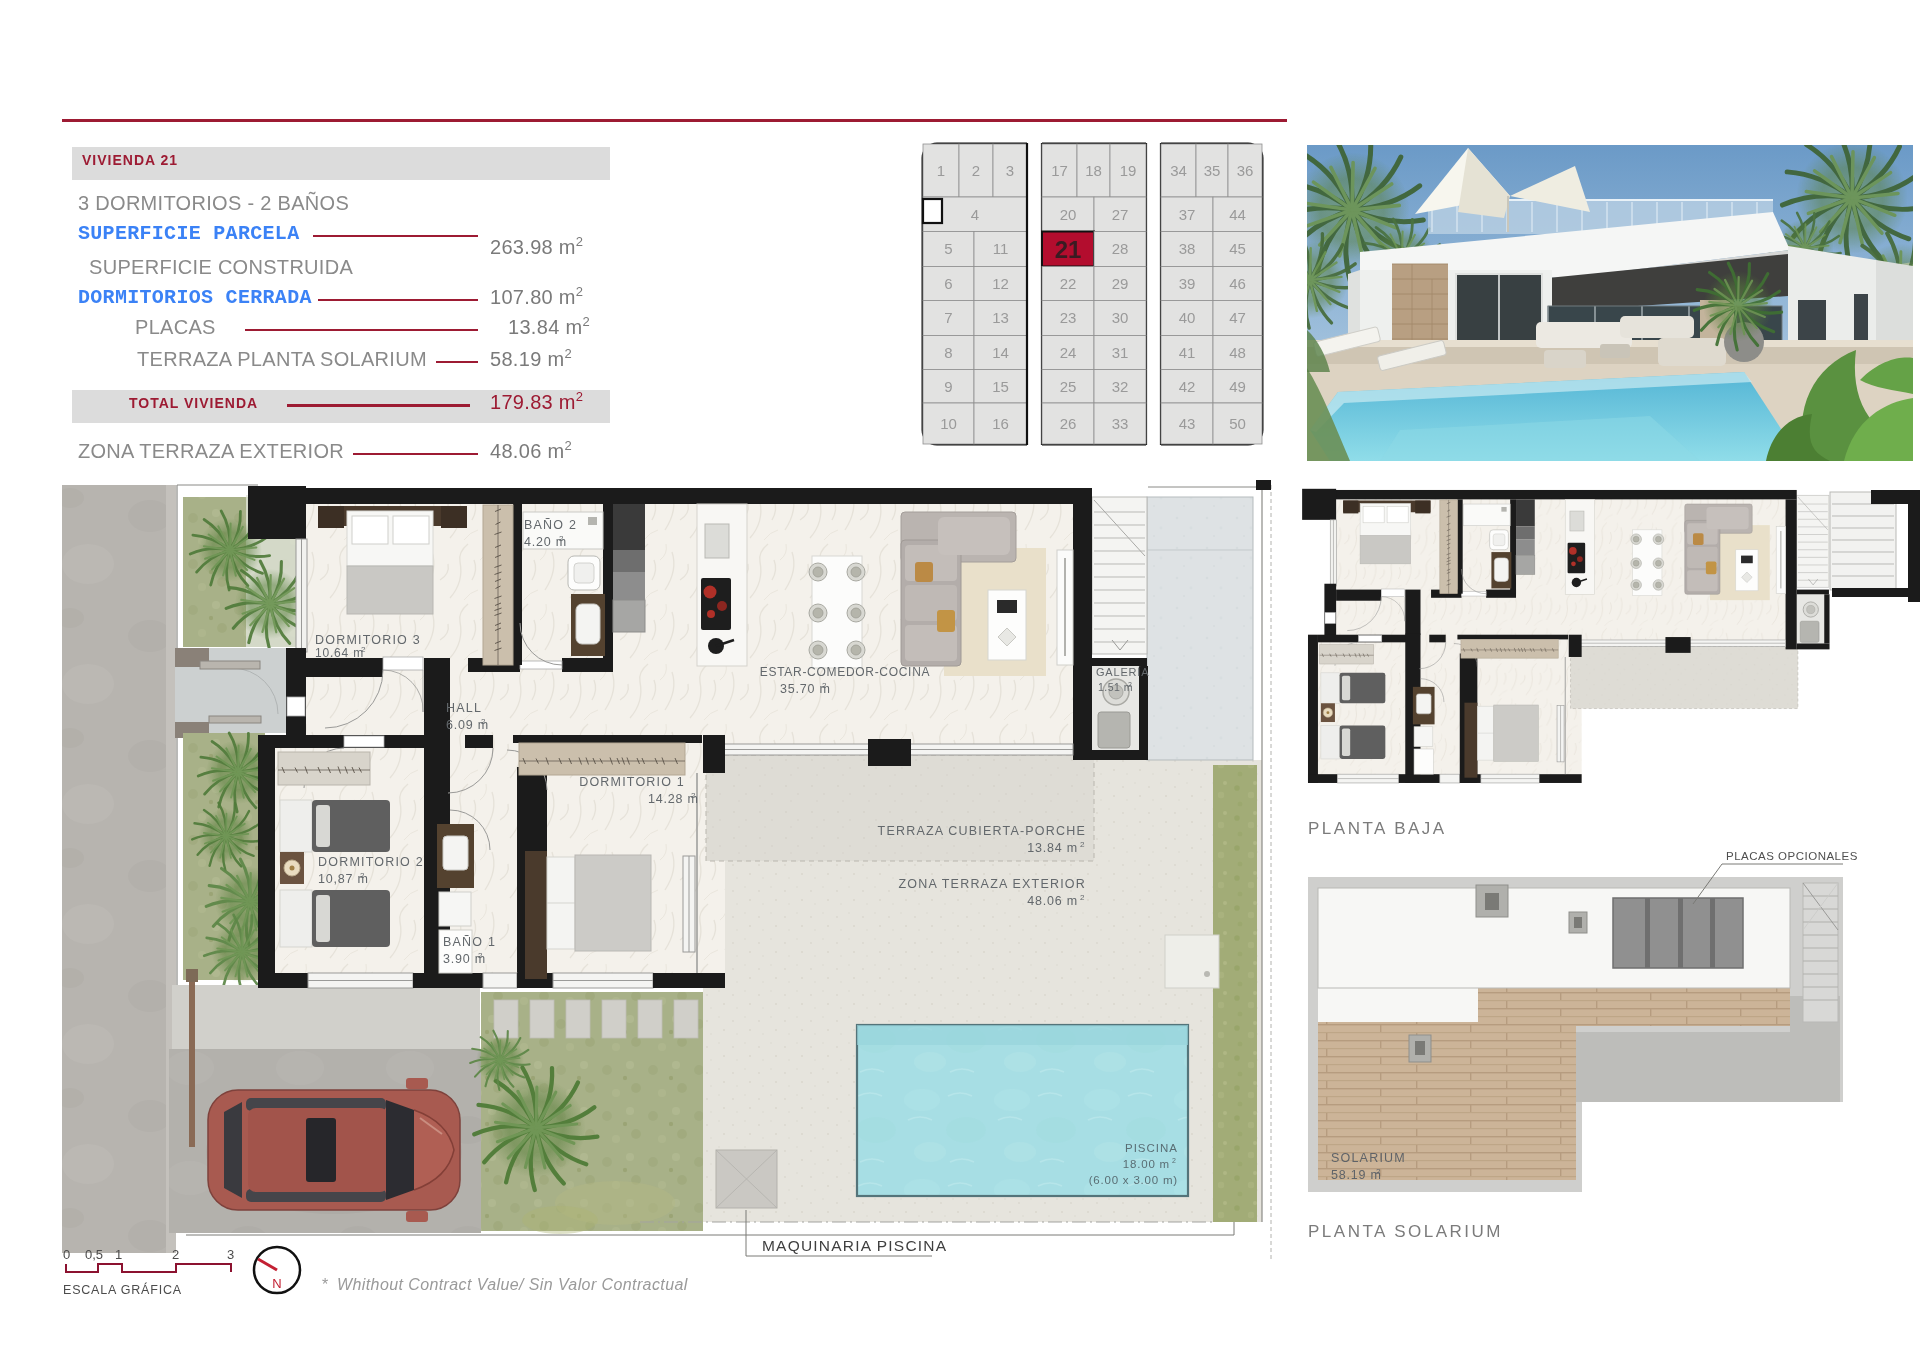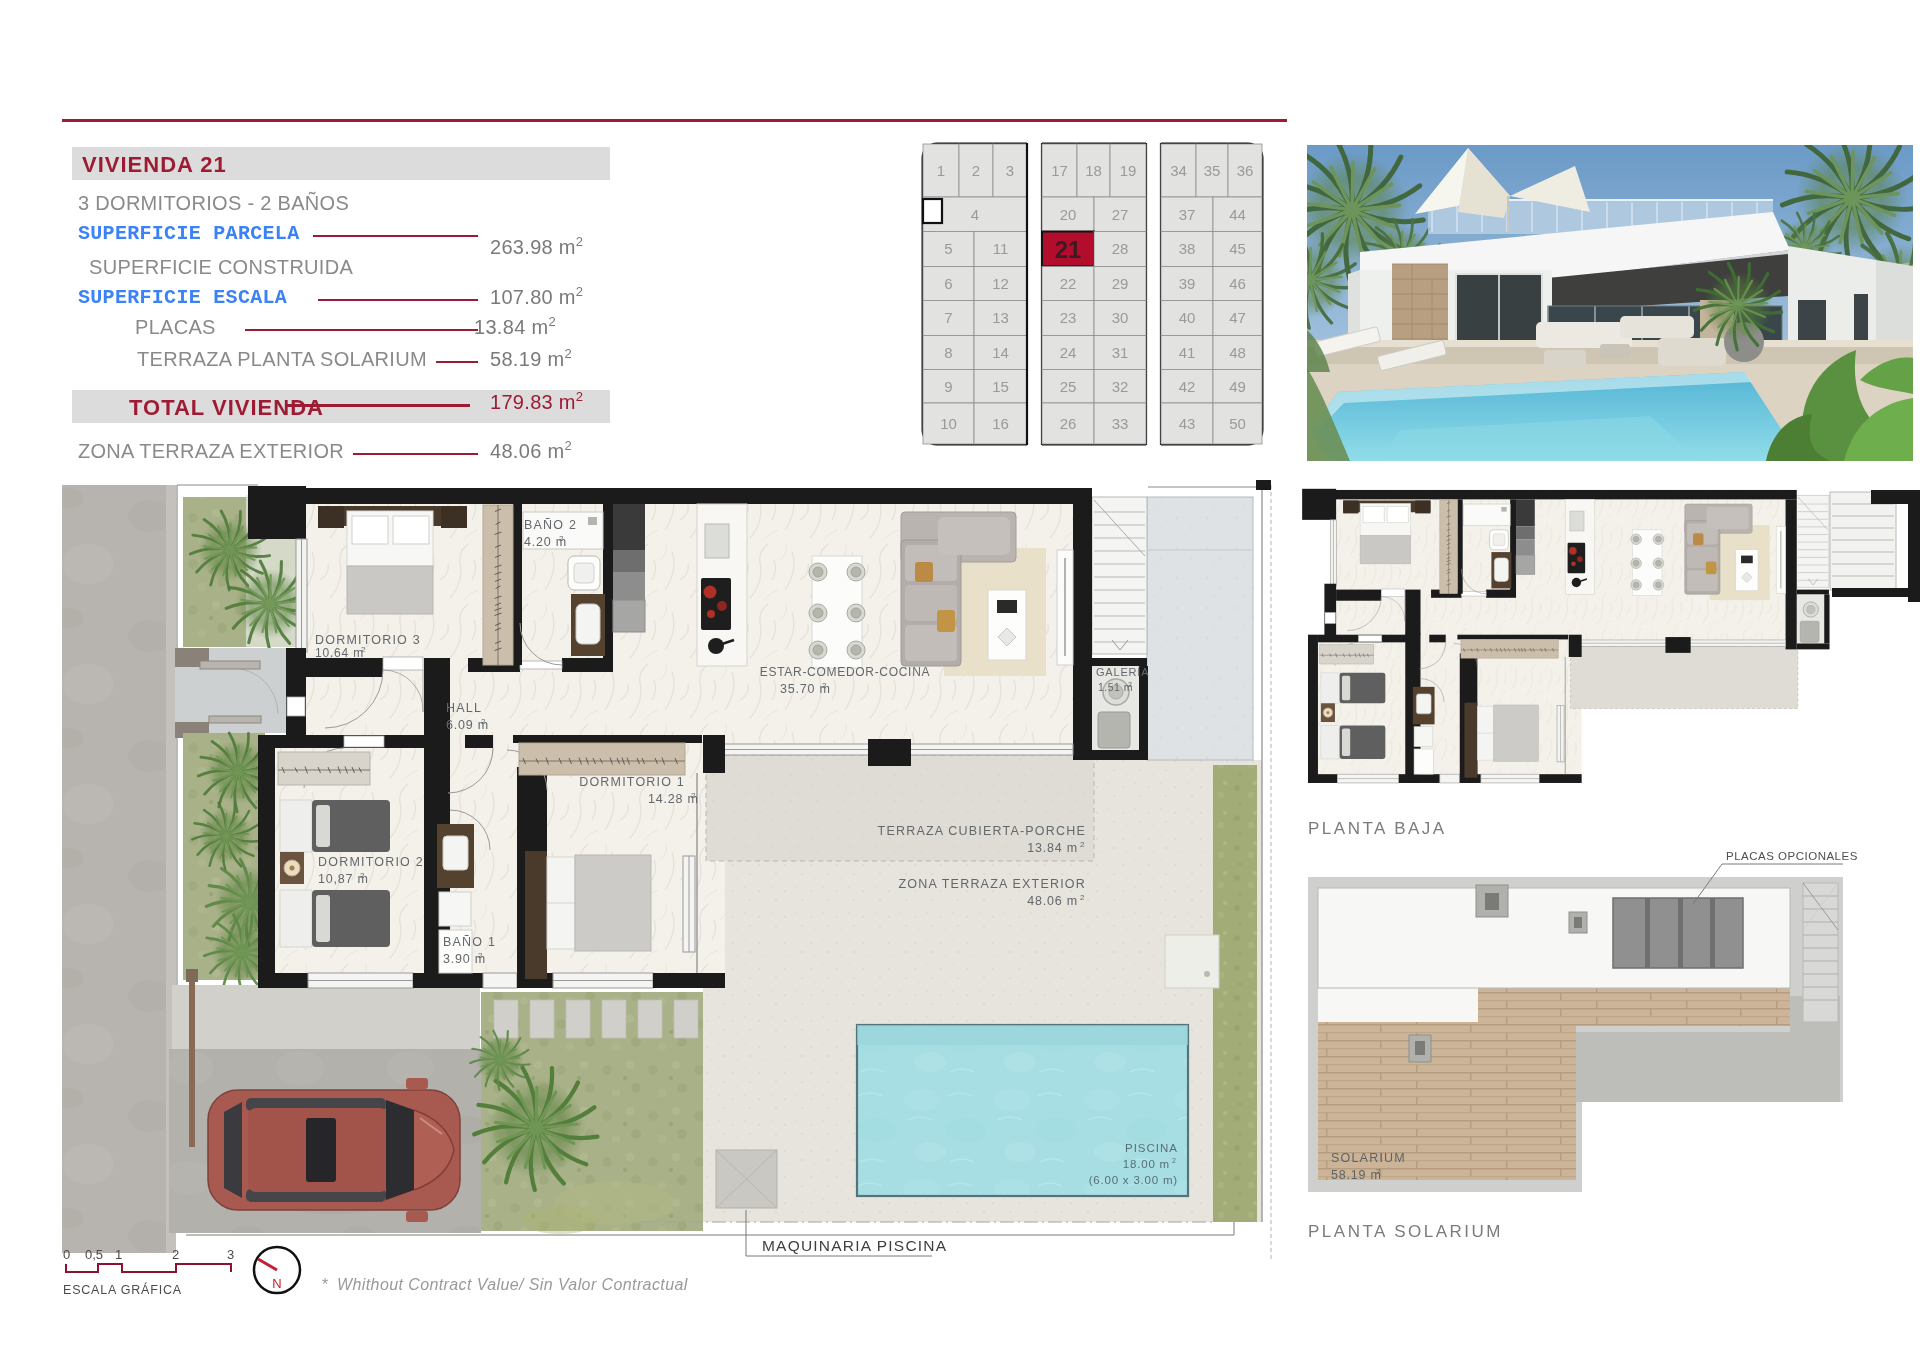--- a/index.html
+++ b/index.html
@@ -1,20 +1,20 @@
 <!DOCTYPE html>
 <html><head><meta charset="utf-8"><style>
 *{margin:0;padding:0;box-sizing:border-box;}
 html,body{width:1920px;height:1356px;background:#ffffff;font-family:"Liberation Sans",sans-serif;overflow:hidden;}
 .page{position:relative;width:1920px;height:1356px;}
 svg.lay{position:absolute;left:0;top:0;}
 .hdr{position:absolute;left:0;top:0;width:1300px;height:480px;}
 .rule{position:absolute;left:62px;top:119px;width:1225px;height:3px;background:#9d1b33;}
 .bar{position:absolute;left:72px;width:538px;height:33px;background:#dcdcdc;}
-.barT{display:block;padding:5px 0 0 10px;font-size:22px;font-weight:bold;color:#9d1b33;letter-spacing:1px;}
+.barT{display:block;padding:5px 0 0 10px;font-size:14px;font-weight:bold;color:#9d1b33;letter-spacing:1px;}
 .row{position:absolute;font-size:20px;letter-spacing:0.3px;white-space:nowrap;}
 .row.g{color:#8a8a8a;}
 .row.b{color:#3b82f6;font-weight:bold;font-family:Liberation Mono, monospace;}
 .row.v{color:#7a7a7a;}
 .row.r{color:#9d1b33;font-weight:normal;}
 .ln{position:absolute;height:2px;background:#9d1b33;}
 .lnr{position:absolute;height:2.5px;background:#9d1b33;}
 .sup{font-size:13px;vertical-align:super;line-height:0;}
 </style></head>
 <body>
@@ -1097,26 +1097,26 @@
 <div class="hdr">
 <div class="rule"></div>
 <div class="bar" style="top:147px;">
         <span class="barT">VIVIENDA 21</span>
       </div>
 <div class="row g" style="top:192px;left:78px;">3 DORMITORIOS - 2 BAÑOS</div>
 <div class="row b" style="top:222px;left:78px;">SUPERFICIE PARCELA</div>
 <div class="ln" style="top:235px;left:313px;width:165px;"></div>
 <div class="row v" style="top:236px;left:490px;">263.98 m<span class="sup">2</span></div>
 <div class="row g" style="top:256px;left:78px;margin-left:11px;">SUPERFICIE CONSTRUIDA</div>
-<div class="row b" style="top:286px;left:78px;">SUPERFICIE ESCALA</div>
+<div class="row b" style="top:286px;left:78px;">DORMITORIOS CERRADA</div>
 <div class="ln" style="top:299px;left:318px;width:160px;"></div>
 <div class="row v" style="top:286px;left:490px;">107.80 m<span class="sup">2</span></div>
 <div class="row g" style="top:316px;left:135px;">PLACAS</div>
 <div class="ln" style="top:329px;left:245px;width:233px;"></div>
-<div class="row v" style="top:316px;left:474px;">13.84 m<span class="sup">2</span></div>
+<div class="row v" style="top:316px;left:508px;">13.84 m<span class="sup">2</span></div>
 <div class="row g" style="top:348px;left:137px;">TERRAZA PLANTA SOLARIUM</div>
 <div class="ln" style="top:361px;left:436px;width:42px;"></div>
 <div class="row v" style="top:348px;left:490px;">58.19 m<span class="sup">2</span></div>
 <div class="bar" style="top:390px;padding-left:47px;">
         <span class="barT">TOTAL VIVIENDA</span>
       </div>
 <div class="lnr" style="top:404px;left:287px;width:183px;"></div>
 <div class="row r" style="top:391px;left:490px;">179.83 m<span class="sup">2</span></div>
 <div class="row g" style="top:440px;left:78px;">ZONA TERRAZA EXTERIOR</div>
 <div class="ln" style="top:453px;left:353px;width:125px;"></div>

